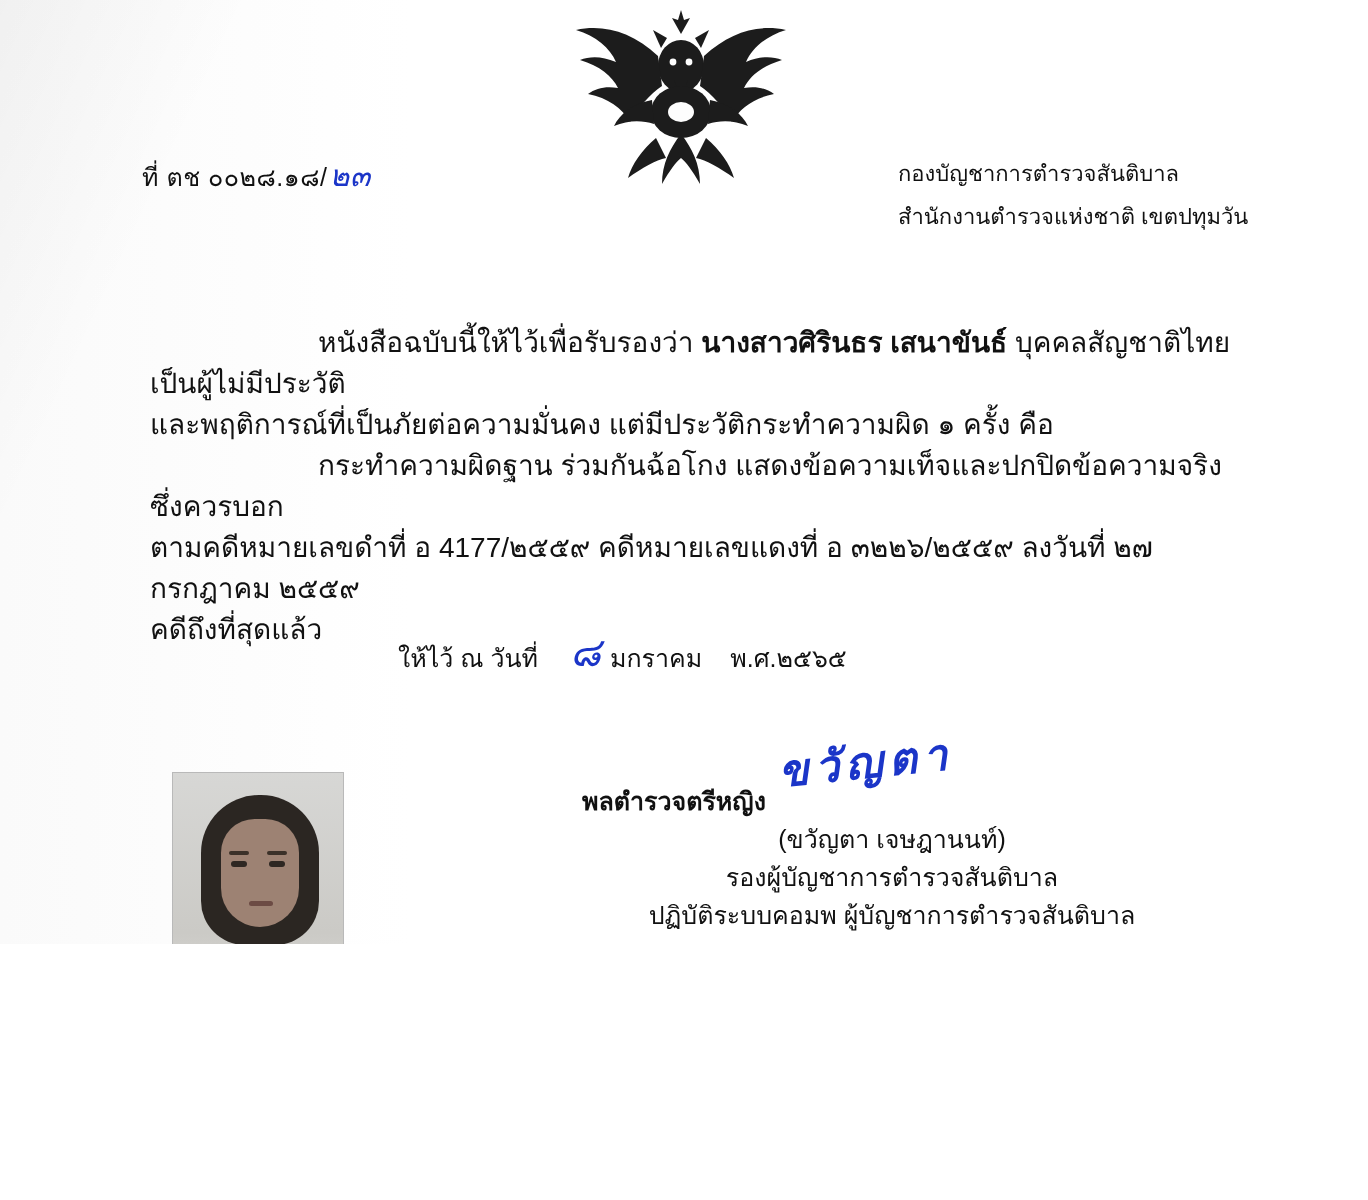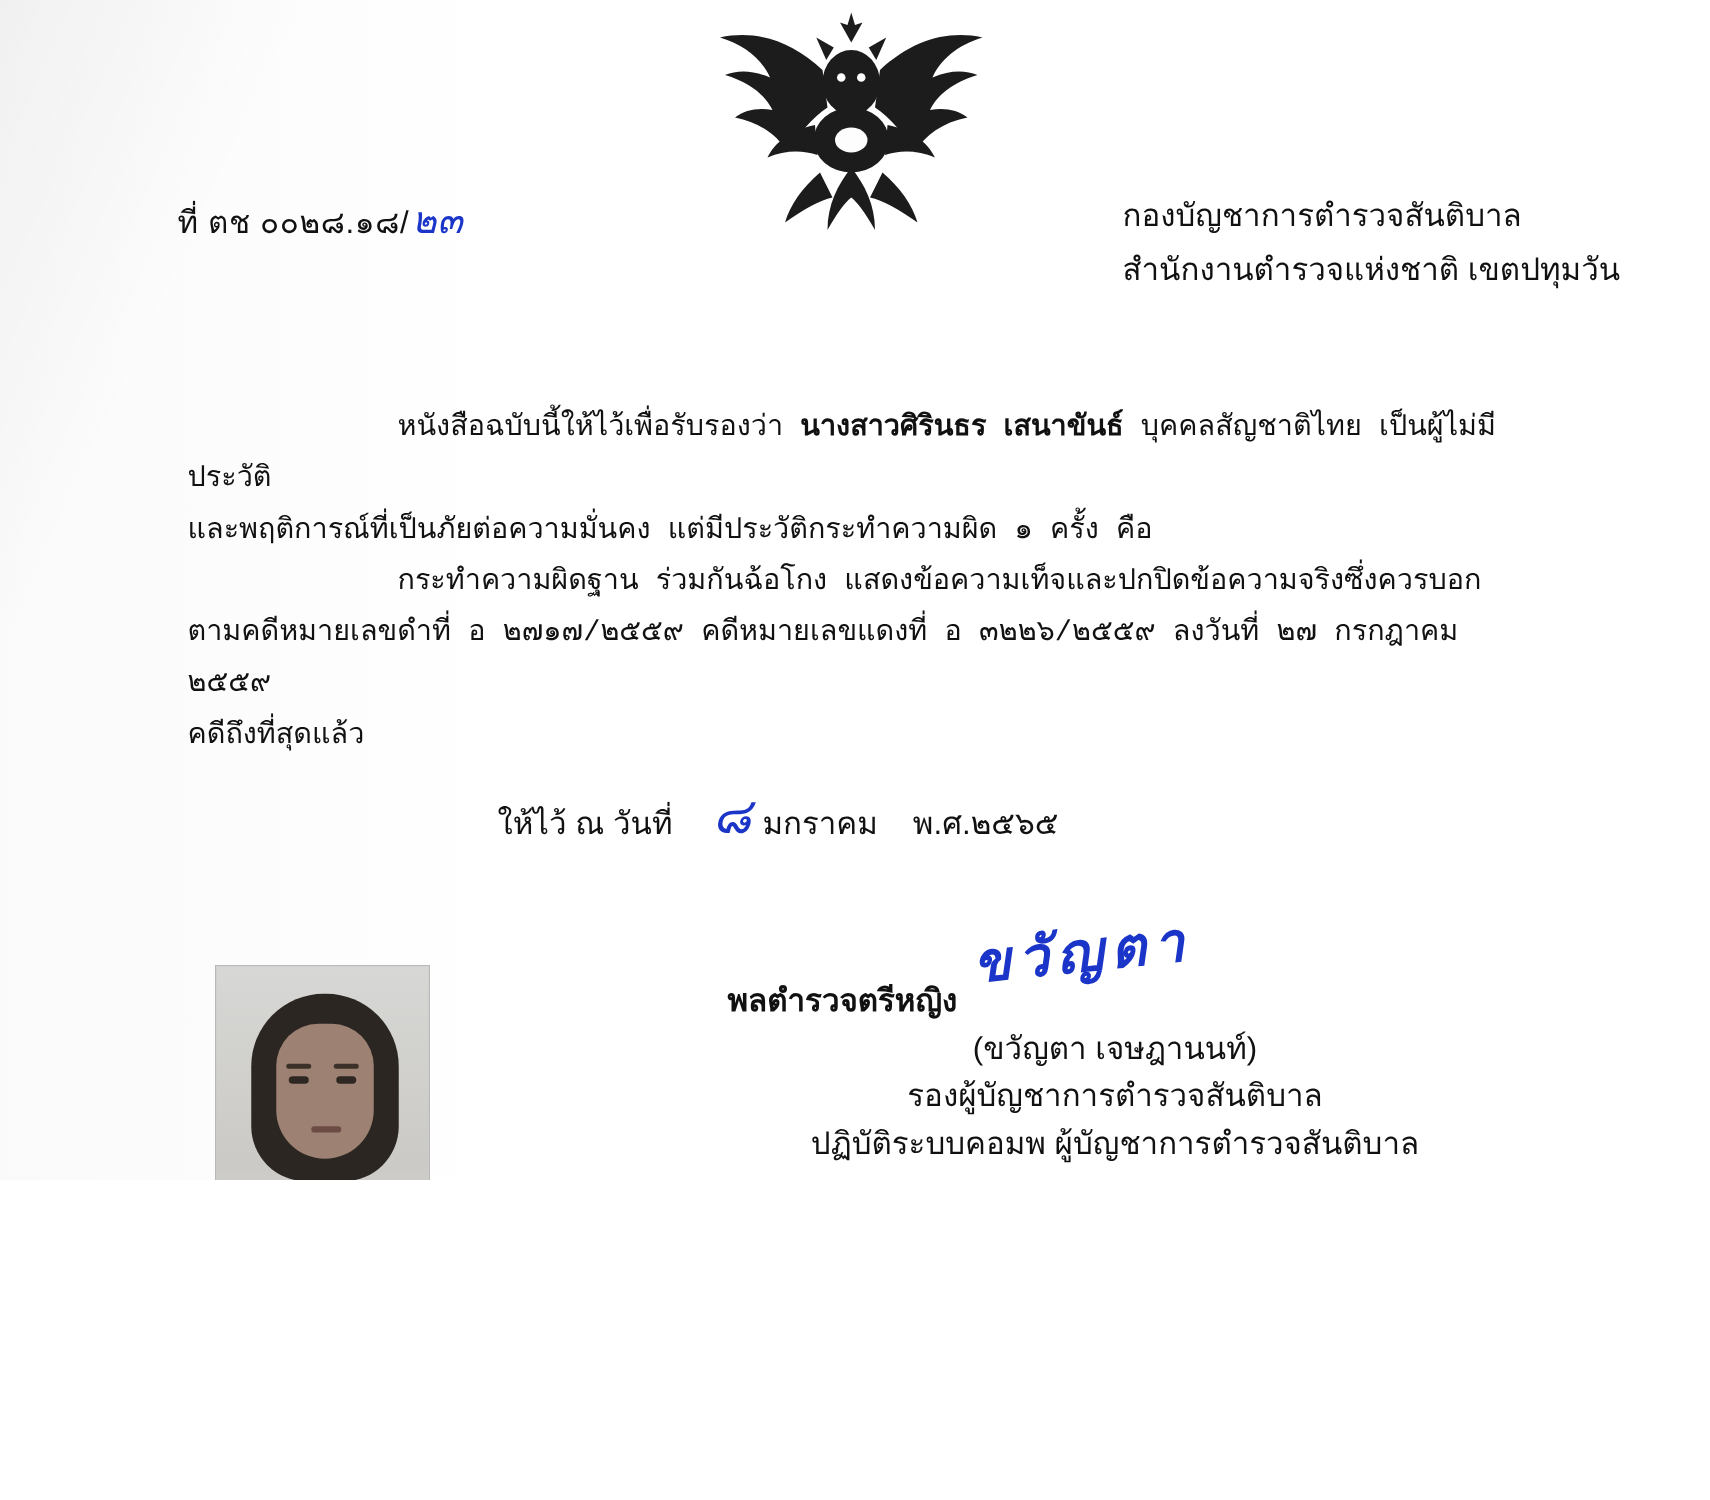--- a/index.html
+++ b/index.html
@@ -44,34 +44,33 @@
     color: #1b35c8;
     font-family: "DejaVu Serif", serif;
     font-style: italic;
     font-size: 30px;
     margin-left: 2px;
   }
   #agency-block {
     position: absolute;
     left: 898px;
     top: 152px;
-    font-size: 25px;
+    font-size: 22px;
     line-height: 43px;
     white-space: nowrap;
   }
 
   
   #body-block {
     position: absolute;
     left: 150px;
     top: 322px;
     width: 1090px;
-    font-size: 23px;
+    font-size: 28px;
     line-height: 41px;
-    font-family: Liberation Mono, monospace;
   }
   .para {
     margin: 0;
     text-indent: 0;
   }
   .indent {
     display: inline-block;
     width: 168px;
   }
   .indent-sm {
@@ -287,21 +286,21 @@
   </div>
 
   <div id="body-block">
     <p class="para">
       <span class="indent"></span><span>หนังสือฉบับนี้ให้ไว้เพื่อรับรองว่า </span><span class="bold">นางสาวศิรินธร  เสนาขันธ์</span><span> บุคคลสัญชาติไทย เป็นผู้ไม่มีประวัติ</span>
     </p>
     <p class="para">และพฤติการณ์ที่เป็นภัยต่อความมั่นคง แต่มีประวัติกระทำความผิด ๑ ครั้ง คือ</p>
     <p class="para">
       <span class="indent-sm"></span><span>กระทำความผิดฐาน ร่วมกันฉ้อโกง แสดงข้อความเท็จและปกปิดข้อความจริงซึ่งควรบอก</span>
     </p>
-    <p class="para">ตามคดีหมายเลขดำที่ อ ๒๗๑๗/๒๕๕๙ คดีหมายเลขแดงที่ อ ๓๒๒๖/๒๕๕๙ ลงวันที่ ๒๗ กรกฎาคม ๒๕๕๙</p>
+    <p class="para">ตามคดีหมายเลขดำที่ อ 4177/๒๕๕๙ คดีหมายเลขแดงที่ อ ๓๒๒๖/๒๕๕๙ ลงวันที่ ๒๗ กรกฎาคม ๒๕๕๙</p>
     <p class="para">คดีถึงที่สุดแล้ว</p>
   </div>
 
   <div id="given-line">
     <span>ให้ไว้  ณ  วันที่</span><span class="sp"></span><span>มกราคม</span><span class="sp" style="width:28px"></span><span>พ.ศ.๒๕๖๕</span>
     <span class="day-hand">๘</span>
   </div>
 
   <div id="photo-frame">
     <div class="bg"></div>

